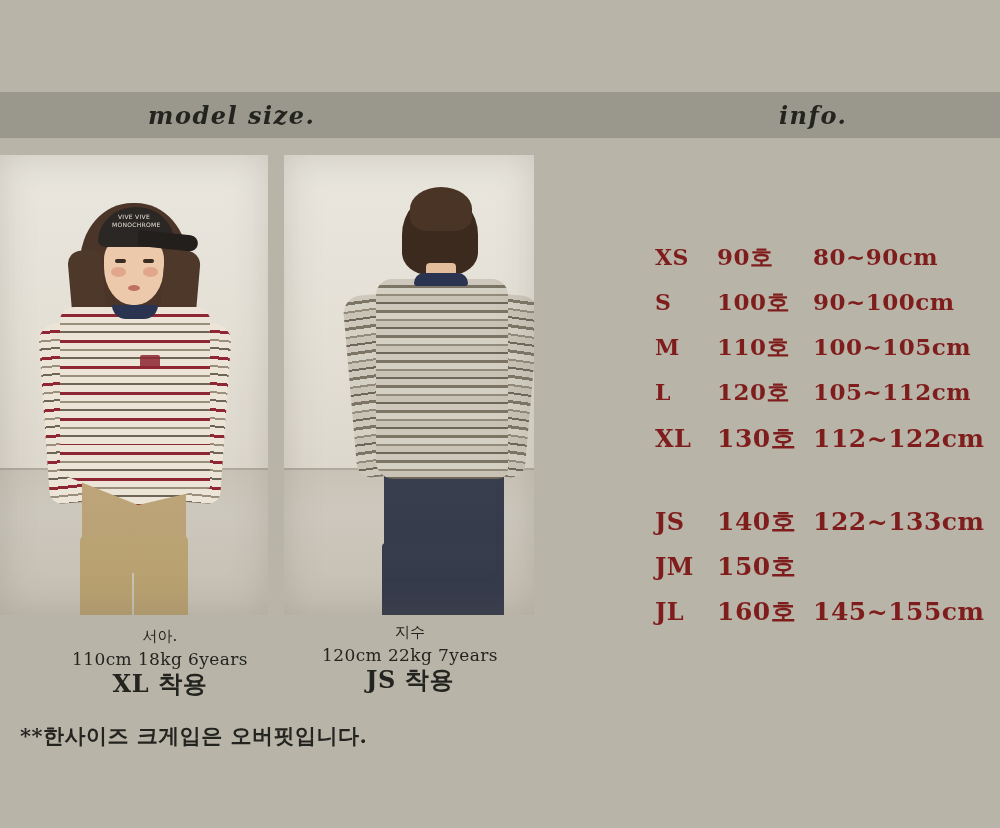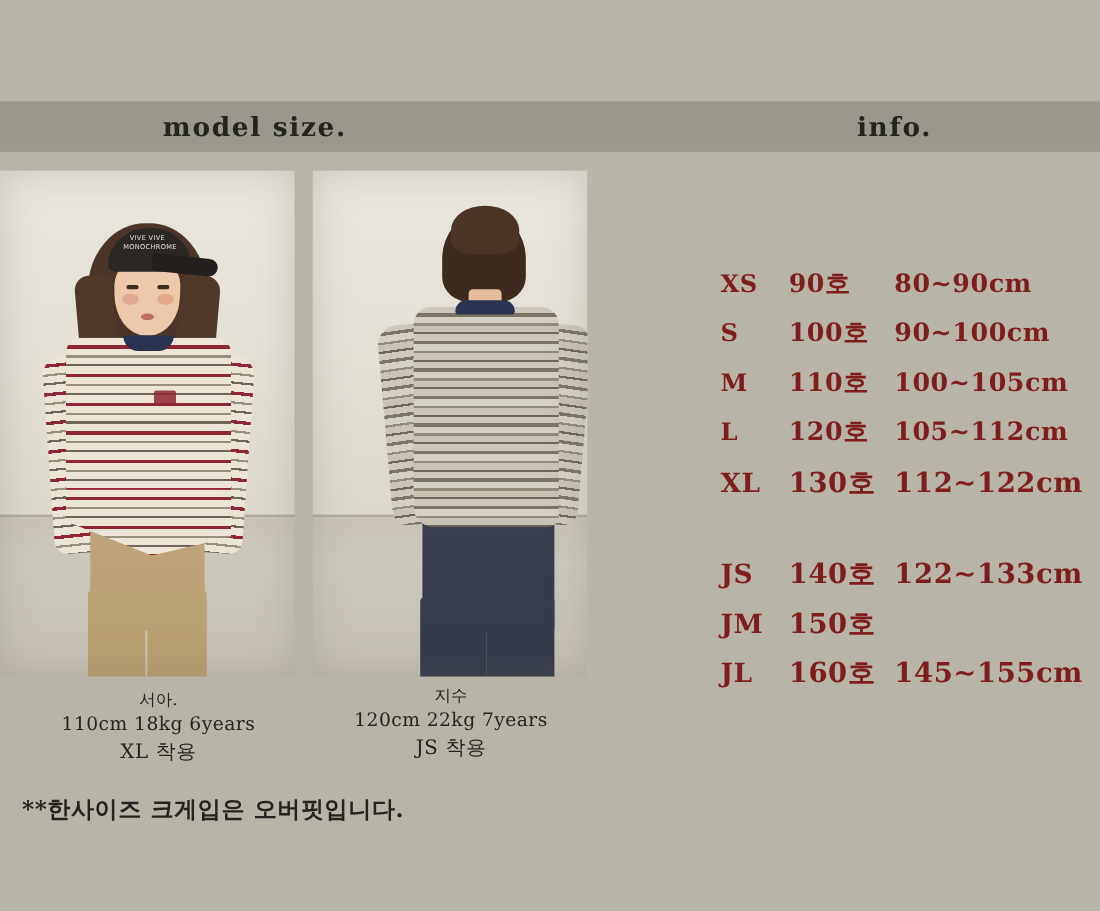--- a/index.html
+++ b/index.html
@@ -27,20 +27,21 @@
   .band-label {
     position: absolute;
     top: 50%;
     transform: translateY(-50%);
     font-family: "DejaVu Serif", serif;
     font-weight: 700;
     font-size: 24px;
     letter-spacing: 1.5px;
     color: #24241f;
     white-space: nowrap;
+    font-style: italic;
   }
   #model-size-label { left: 148px; }
   #info-label { left: 779px; }
 
   
   .photo {
     position: absolute;
     top: 155px;
     height: 460px;
     overflow: hidden;
@@ -263,26 +264,26 @@
     border-radius: 4px 4px 10px 8px;
   }
 
   
   .caption {
     position: absolute;
     text-align: center;
     color: #23231f;
     font-family: "DejaVu Serif", serif;
   }
-  #caption-left  { left: 20px;  top: 626px; width: 248px; }
+  #caption-left  { left: 36px;  top: 626px; width: 248px; }
   #caption-right { left: 286px; top: 622px; width: 248px; }
 
   .cap-name   { font-size: 15px; line-height: 21px; font-weight: 400; }
   .cap-specs  { font-size: 17px; line-height: 24px; letter-spacing: .4px; }
-  .cap-wear   { font-size: 18px; line-height: 26px; font-weight: 400; letter-spacing: .6px; }
+  .cap-wear   { font-size: 24px; line-height: 26px; font-weight: 700; letter-spacing: .6px; }
 
   #note {
     position: absolute;
     left: 20px;
     top: 722px;
     width: 520px;
     text-align: left;
     font-family: "DejaVu Serif", serif;
     font-size: 21px;
     font-weight: 700;

